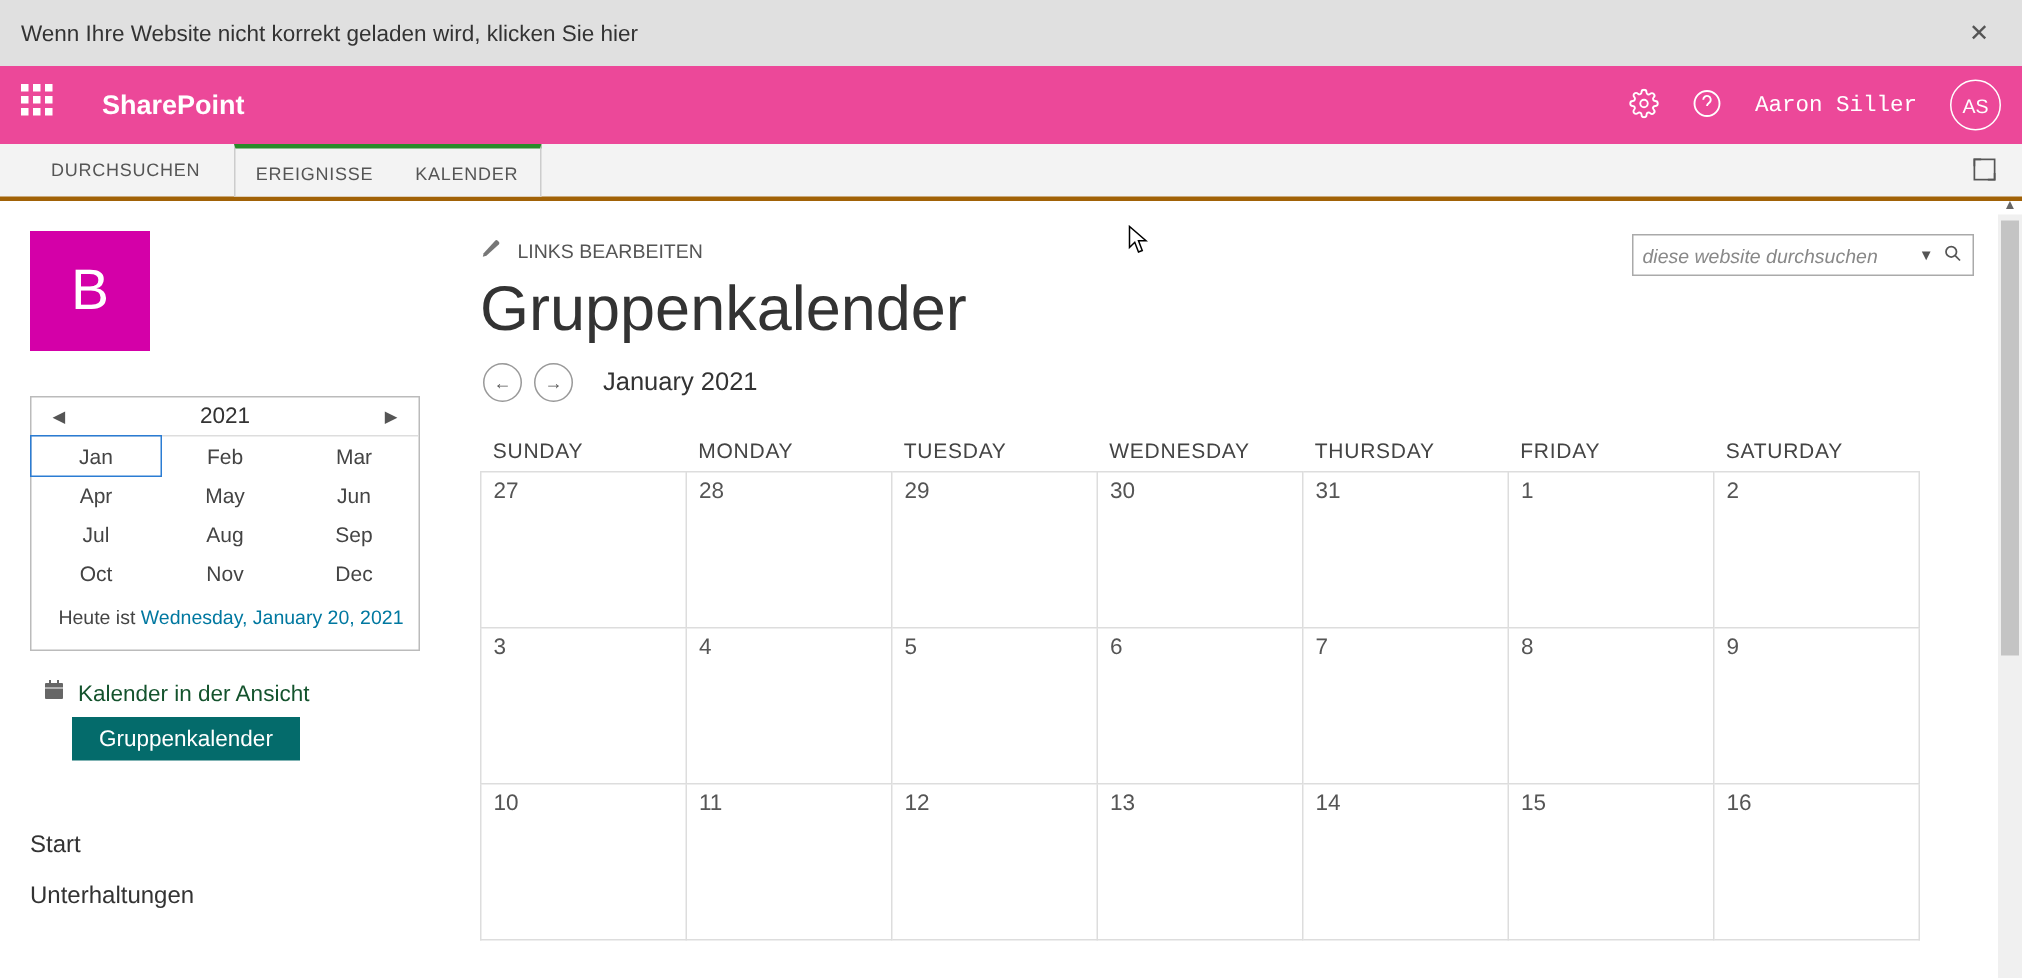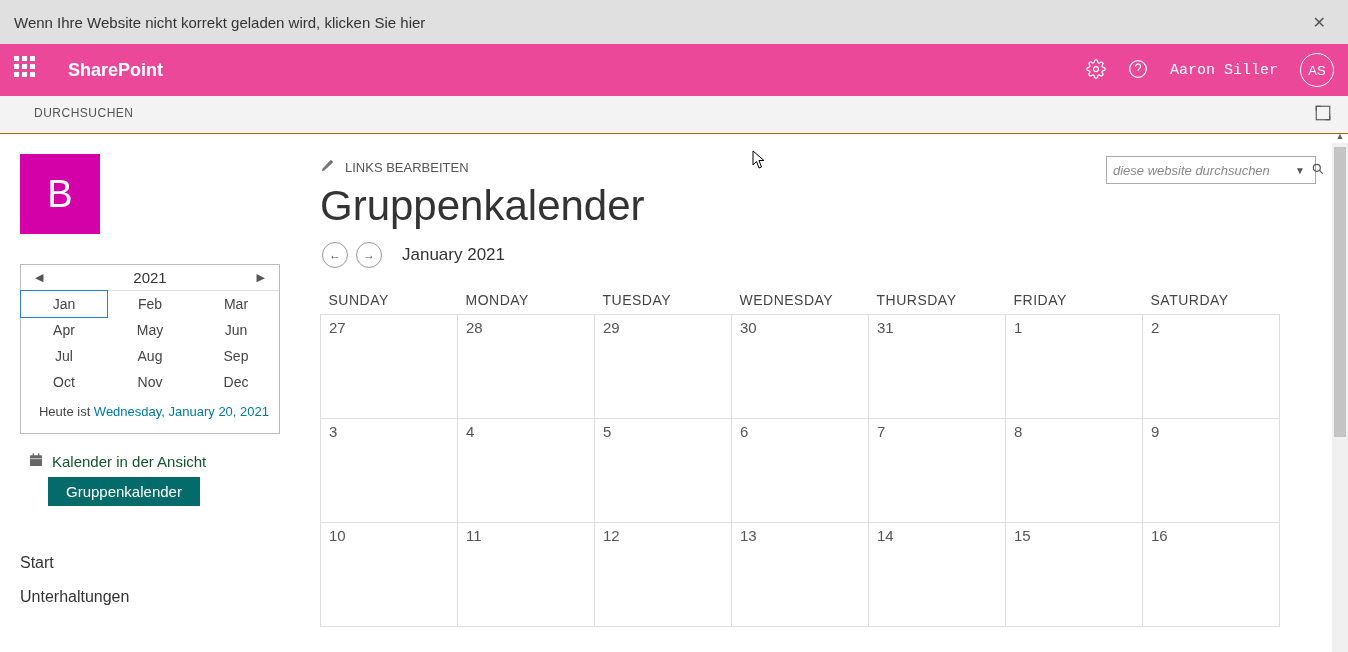--- a/index.html
+++ b/index.html
@@ -62,21 +62,21 @@
   .user-name { font-size: 15px; font-family: Liberation Mono, monospace; }
   .avatar {
     width: 34px; height: 34px;
     border: 1px solid #fff;
     border-radius: 50%;
     display: flex; align-items: center; justify-content: center;
     font-size: 13px;
   }
   .ribbon {
     background: #f3f3f3;
-    border-bottom: 1px solid #a16207;
+    border-bottom: 3px solid #a16207;
     height: 38px;
     display: flex;
     align-items: stretch;
     padding-left: 20px;
   }
   .ribbon-tab {
     padding: 10px 14px;
     font-size: 12px;
     letter-spacing: 0.5px;
     color: #555;
@@ -124,21 +124,21 @@
   .pencil svg { width: 15px; height: 15px; fill: #777; }
   .page-title {
     font-size: 42px;
     font-weight: 300;
     color: #333;
     margin-top: 2px;
   }
   .searchbox {
     position: absolute;
     top: 2px; right: 32px;
-    width: 210px; height: 28px;
+    width: 228px; height: 28px;
     border: 1px solid #aaa;
     display: flex; align-items: center;
     padding: 0 6px;
     font-size: 13px;
     color: #888;
     background: #fff;
   }
   .searchbox input {
     border: none; outline: none; flex: 1; font-size: 13px; color: #555;
     font-family: inherit;
@@ -308,20 +308,24 @@
           <line x1="12" y1="17" x2="12" y2="17.01"></line>
         </svg>
     </div>
     <div class="user-name">Aaron Siller</div>
     <div class="avatar">AS</div>
   </div>
 </div>
 
 <div class="ribbon">
   <div class="ribbon-tab">DURCHSUCHEN</div>
+  <div class="ribbon-group">
+    <div class="ribbon-tab">EREIGNISSE</div>
+    <div class="ribbon-tab">KALENDER</div>
+  </div>
   <div class="ribbon-expand">
     <svg viewBox="0 0 24 24">
         <rect x="3" y="3" width="18" height="18"></rect>
         <polyline points="9 3 3 3 3 9"></polyline>
         <polyline points="21 15 21 21 15 21"></polyline>
       </svg>
   </div>
 </div>
 
 <div class="content">

